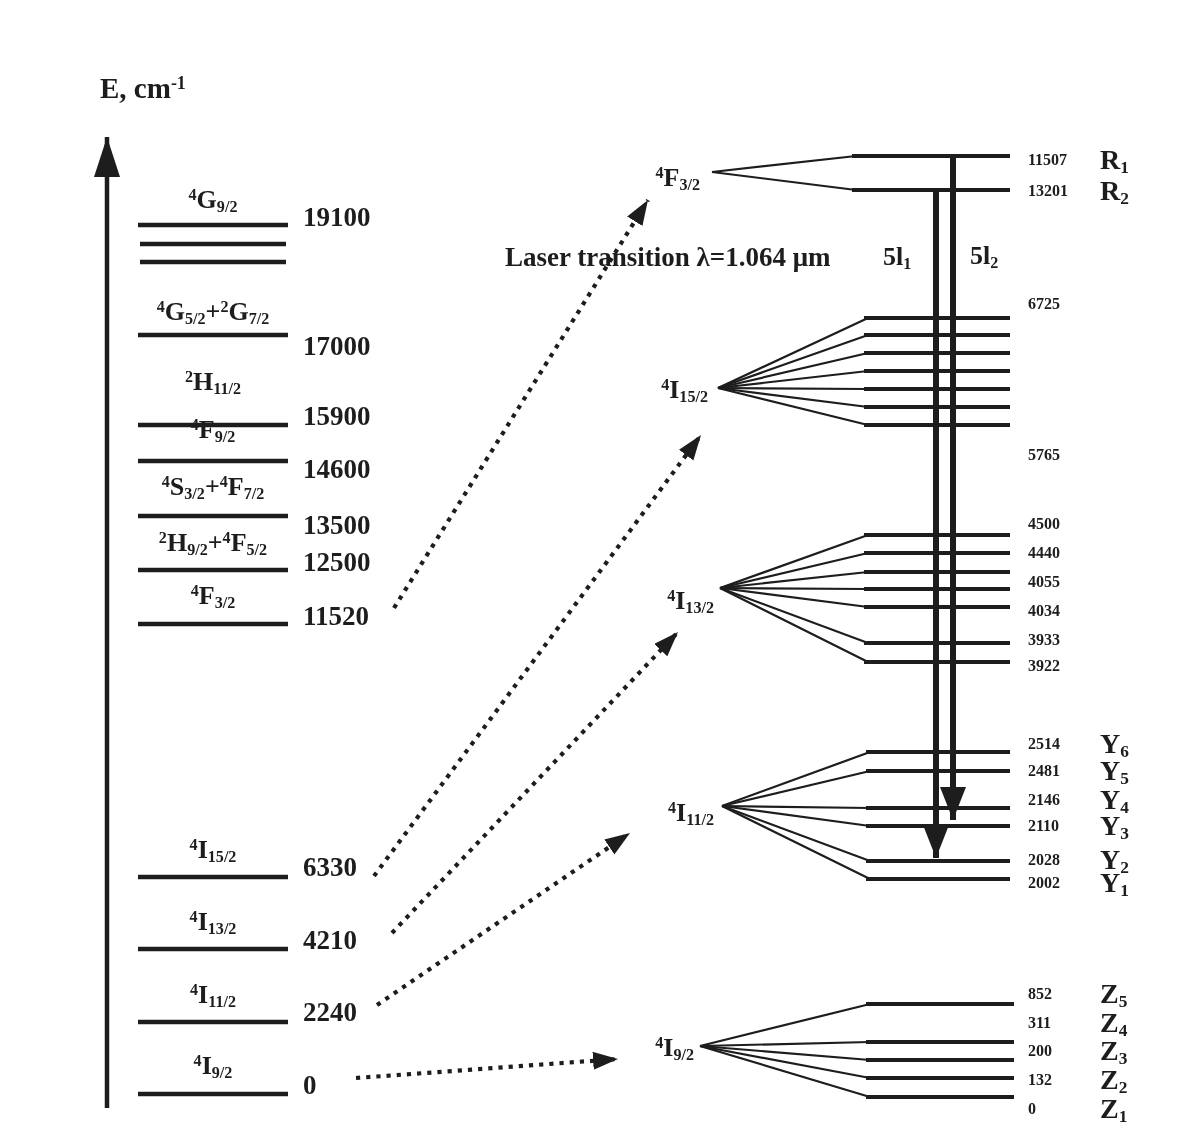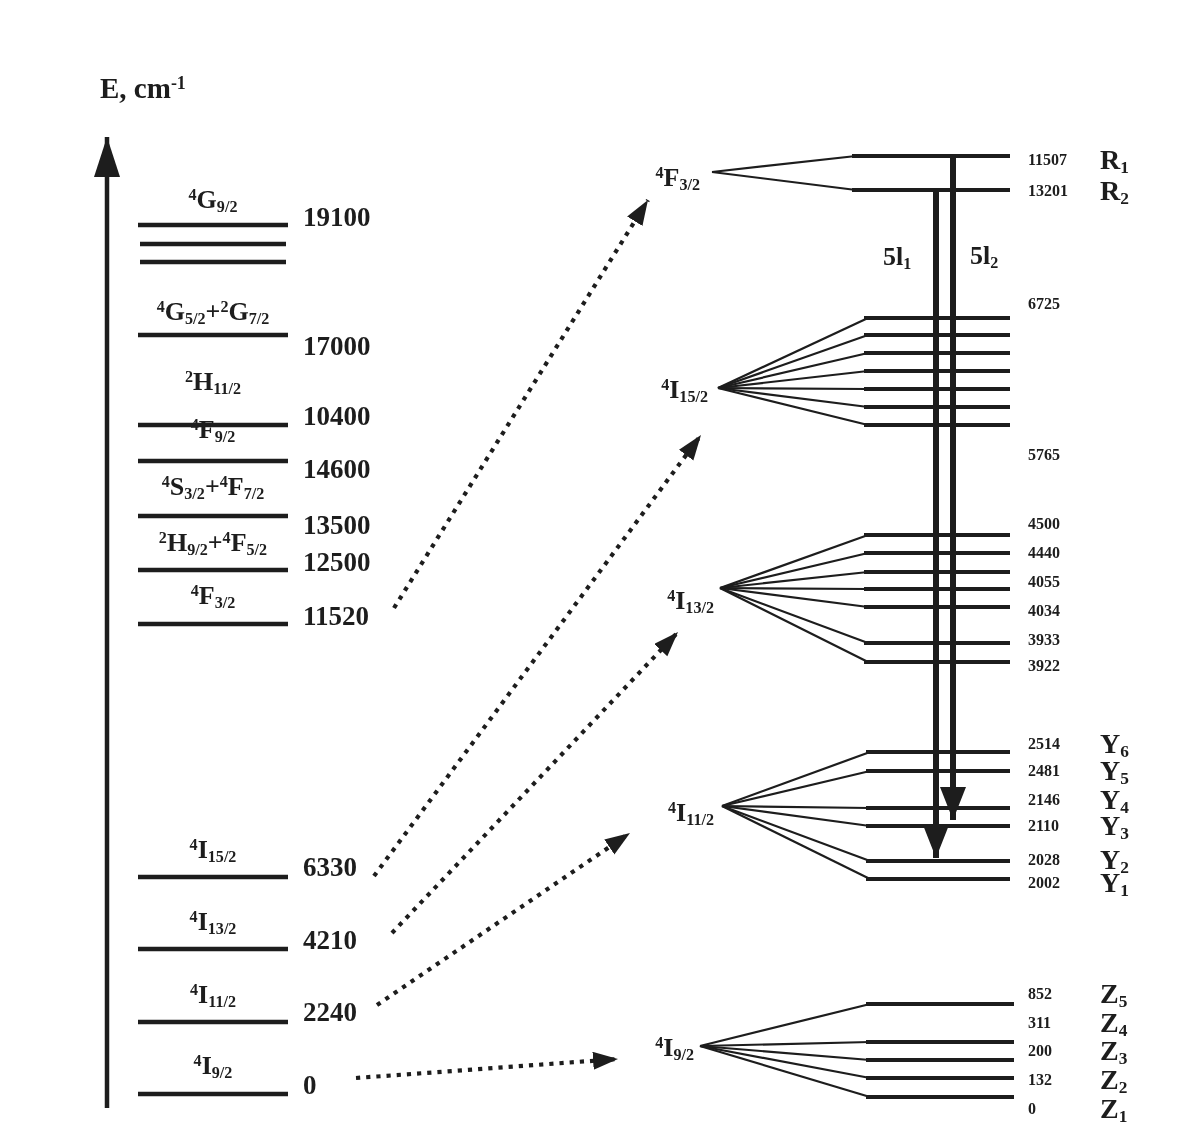--- a/index.html
+++ b/index.html
@@ -27,25 +27,26 @@
   .subtag{font-size:28px;}
   .pumplbl{font-size:26px;}
 </style>
 </head>
 <body>
 
 <div id="stage" style="background: rgb(255, 255, 255); color: rgb(29, 29, 29);">
 
   <div id="labels">
     <div class="lbl" id="axis-label"><span class="tx">E, cm</span><span class="sp">-1</span></div>
+    <div class="lbl" id="laser-label">Laser transition λ=1.064 μm</div>
   <div class="lbl energy-left" style="left: 303px; top: 217px; transform: translate(0px, -50%);">19100</div>
       <div class="lbl term" style="left: 213px; top: 200px; transform: translate(-50%, -50%);"><span class="sp">4</span><span class="tx">G</span><span class="sb">9/2</span></div>
       <div class="lbl energy-left" style="left: 303px; top: 346px; transform: translate(0px, -50%);">17000</div>
       <div class="lbl term" style="left: 213px; top: 312px; transform: translate(-50%, -50%);"><span class="sp">4</span><span class="tx">G</span><span class="sb">5/2</span><span class="tx">+</span><span class="sp">2</span><span class="tx">G</span><span class="sb">7/2</span></div>
-      <div class="lbl energy-left" style="left: 303px; top: 416px; transform: translate(0px, -50%);">10400</div>
+      <div class="lbl energy-left" style="left: 303px; top: 416px; transform: translate(0px, -50%);">15900</div>
       <div class="lbl term" style="left: 213px; top: 382px; transform: translate(-50%, -50%);"><span class="sp">2</span><span class="tx">H</span><span class="sb">11/2</span></div>
       <div class="lbl energy-left" style="left: 303px; top: 469px; transform: translate(0px, -50%);">14600</div>
       <div class="lbl term" style="left: 213px; top: 430px; transform: translate(-50%, -50%);"><span class="sp">4</span><span class="tx">F</span><span class="sb">9/2</span></div>
       <div class="lbl energy-left" style="left: 303px; top: 525px; transform: translate(0px, -50%);">13500</div>
       <div class="lbl term" style="left: 213px; top: 487px; transform: translate(-50%, -50%);"><span class="sp">4</span><span class="tx">S</span><span class="sb">3/2</span><span class="tx">+</span><span class="sp">4</span><span class="tx">F</span><span class="sb">7/2</span></div>
       <div class="lbl energy-left" style="left: 303px; top: 562px; transform: translate(0px, -50%);">12500</div>
       <div class="lbl term" style="left: 213px; top: 543px; transform: translate(-50%, -50%);"><span class="sp">2</span><span class="tx">H</span><span class="sb">9/2</span><span class="tx">+</span><span class="sp">4</span><span class="tx">F</span><span class="sb">5/2</span></div>
       <div class="lbl energy-left" style="left: 303px; top: 616px; transform: translate(0px, -50%);">11520</div>
       <div class="lbl term" style="left: 213px; top: 596px; transform: translate(-50%, -50%);"><span class="sp">4</span><span class="tx">F</span><span class="sb">3/2</span></div>
       <div class="lbl energy-left" style="left: 303px; top: 867px; transform: translate(0px, -50%);">6330</div>

